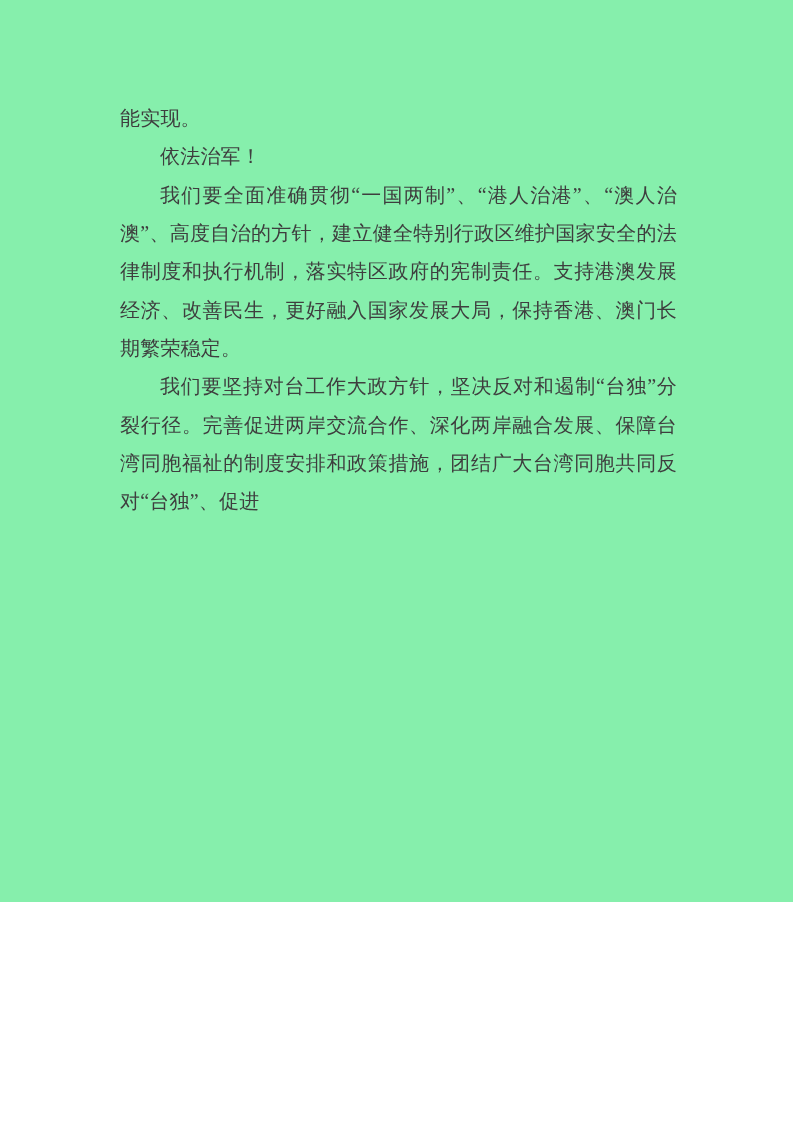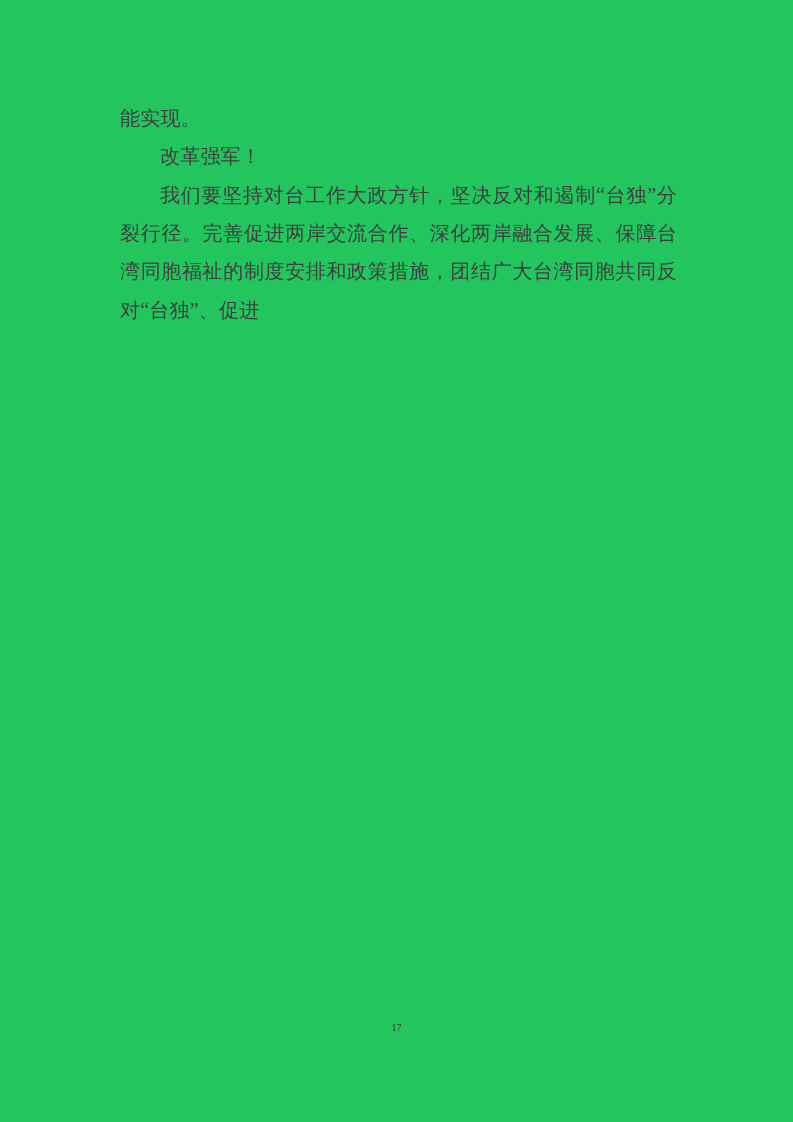--- a/index.html
+++ b/index.html
@@ -3,22 +3,22 @@
 <meta charset="utf-8">
 <style>
   html, body {
     margin: 0;
     padding: 0;
     background: #ffffff;
   }
   .page {
     position: relative;
     width: 793px;
-    height: 1122px;
-    background: #22c55e;
+    height: 902px;
+    background: #86efac;
     overflow: hidden;
   }
   .content {
     position: absolute;
     left: 120px;
     top: 99px;
     width: 557px;
     font-family: "Liberation Serif", "DejaVu Serif", serif;
     font-size: 20px;
     line-height: 38.35px;
@@ -43,17 +43,18 @@
     font-size: 10px;
     color: #333333;
   }
 </style>
 </head>
 <body>
 
 <div class="page">
   <div class="content">
     <p>能实现。</p>
-    <p class="indent">改革强军！</p>
+    <p class="indent">依法治军！</p>
+    <p class="indent">我们要全面准确贯彻“一国两制”、“港人治港”、“澳人治澳”、高度自治的方针，建立健全特别行政区维护国家安全的法律制度和执行机制，落实特区政府的宪制责任。支持港澳发展经济、改善民生，更好融入国家发展大局，保持香港、澳门长期繁荣稳定。</p>
     <p class="indent">我们要坚持对台工作大政方针，坚决反对和遏制“台独”分裂行径。完善促进两岸交流合作、深化两岸融合发展、保障台湾同胞福祉的制度安排和政策措施，团结广大台湾同胞共同反对“台独”、促进</p>
   </div>
   <div class="pageno">17</div>
 </div>
 
 </body></html>

